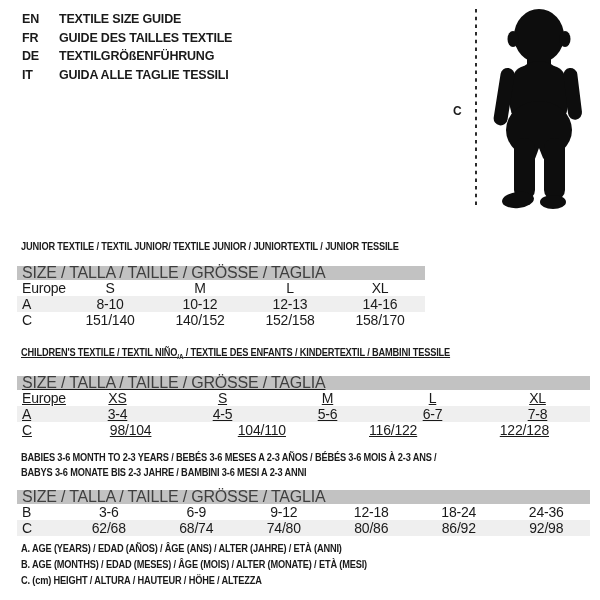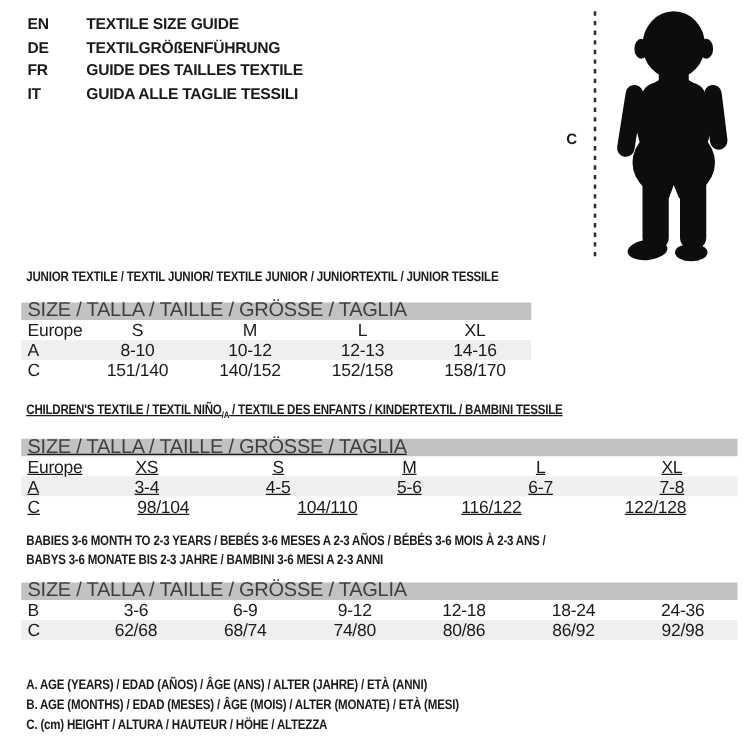--- a/index.html
+++ b/index.html
@@ -12,31 +12,31 @@
   html,body{margin:0;padding:0;}
   body{
     width:600px;height:600px;position:relative;overflow:hidden;
     background:#ffffff;color:var(--text);
     font-family:"Liberation Sans", sans-serif;
     letter-spacing:-0.2px;
   }
 
   
   .langs{position:absolute;left:22px;top:10px;}
-  .lang-row{display:flex;line-height:18.5px;font-weight:bold;font-size:12.5px;gap:10px;}
+  .lang-row{display:flex;line-height:18.5px;font-weight:bold;font-size:12.5px;}
   .lang-code{width:37px;}
 
   
   .figure{position:absolute;left:449px;top:6px;width:146px;height:206px;}
   .figure svg{position:absolute;left:0;top:0;}
   .c-label{position:absolute;left:4px;top:98px;font-weight:bold;font-size:12px;}
   .sil{fill:var(--silhouette);}
 
   
-  .table-block{position:absolute;left:17px;}
+  .table-block{position:absolute;left:17px;margin-top:24px;}
   .t-junior{top:216px;width:408px;}
   .t-children{top:322px;width:573px;text-decoration:underline;}
   .t-babies{top:426px;width:573px;}
   .t-title{
     margin:0 0 0 4px;font-size:11px;font-weight:bold;line-height:13px;
     white-space:nowrap;transform:scaleX(0.84);transform-origin:0 0;
   }
   .t-babies .t-title{line-height:15px;}
   .t-title sub{font-size:7.5px;}
   .t-header{
@@ -59,26 +59,26 @@
 </style>
 </head>
 <body>
 
 <div class="langs">
   <div class="lang-row">
     <span class="lang-code">EN</span>
     <span class="lang-title">TEXTILE SIZE GUIDE</span>
   </div>
   <div class="lang-row">
+    <span class="lang-code">FR</span>
+    <span class="lang-title">GUIDE DES TAILLES TEXTILE</span>
+  </div>
+  <div class="lang-row">
     <span class="lang-code">DE</span>
     <span class="lang-title">TEXTILGRÖßENFÜHRUNG</span>
-  </div>
-  <div class="lang-row">
-    <span class="lang-code">FR</span>
-    <span class="lang-title">GUIDE DES TAILLES TEXTILE</span>
   </div>
   <div class="lang-row">
     <span class="lang-code">IT</span>
     <span class="lang-title">GUIDA ALLE TAGLIE TESSILI</span>
   </div>
 </div>
 
 <div class="figure">
   <span class="c-label">C</span>
   <svg width="146" height="206" viewBox="0 0 146 206">

